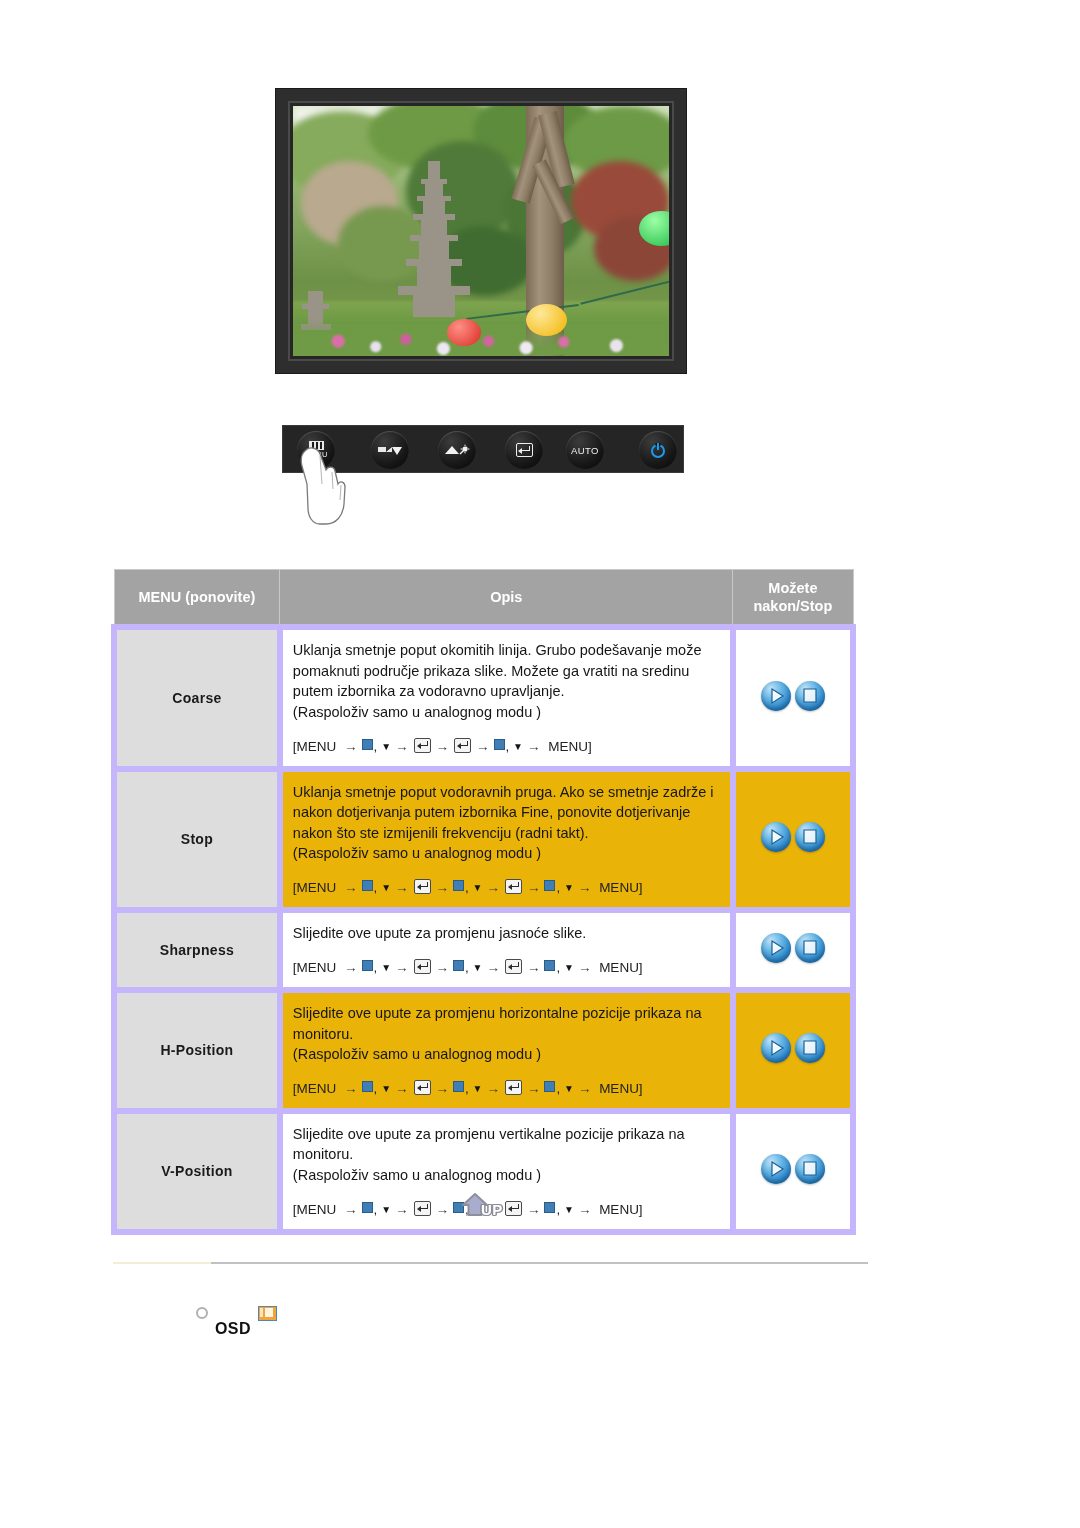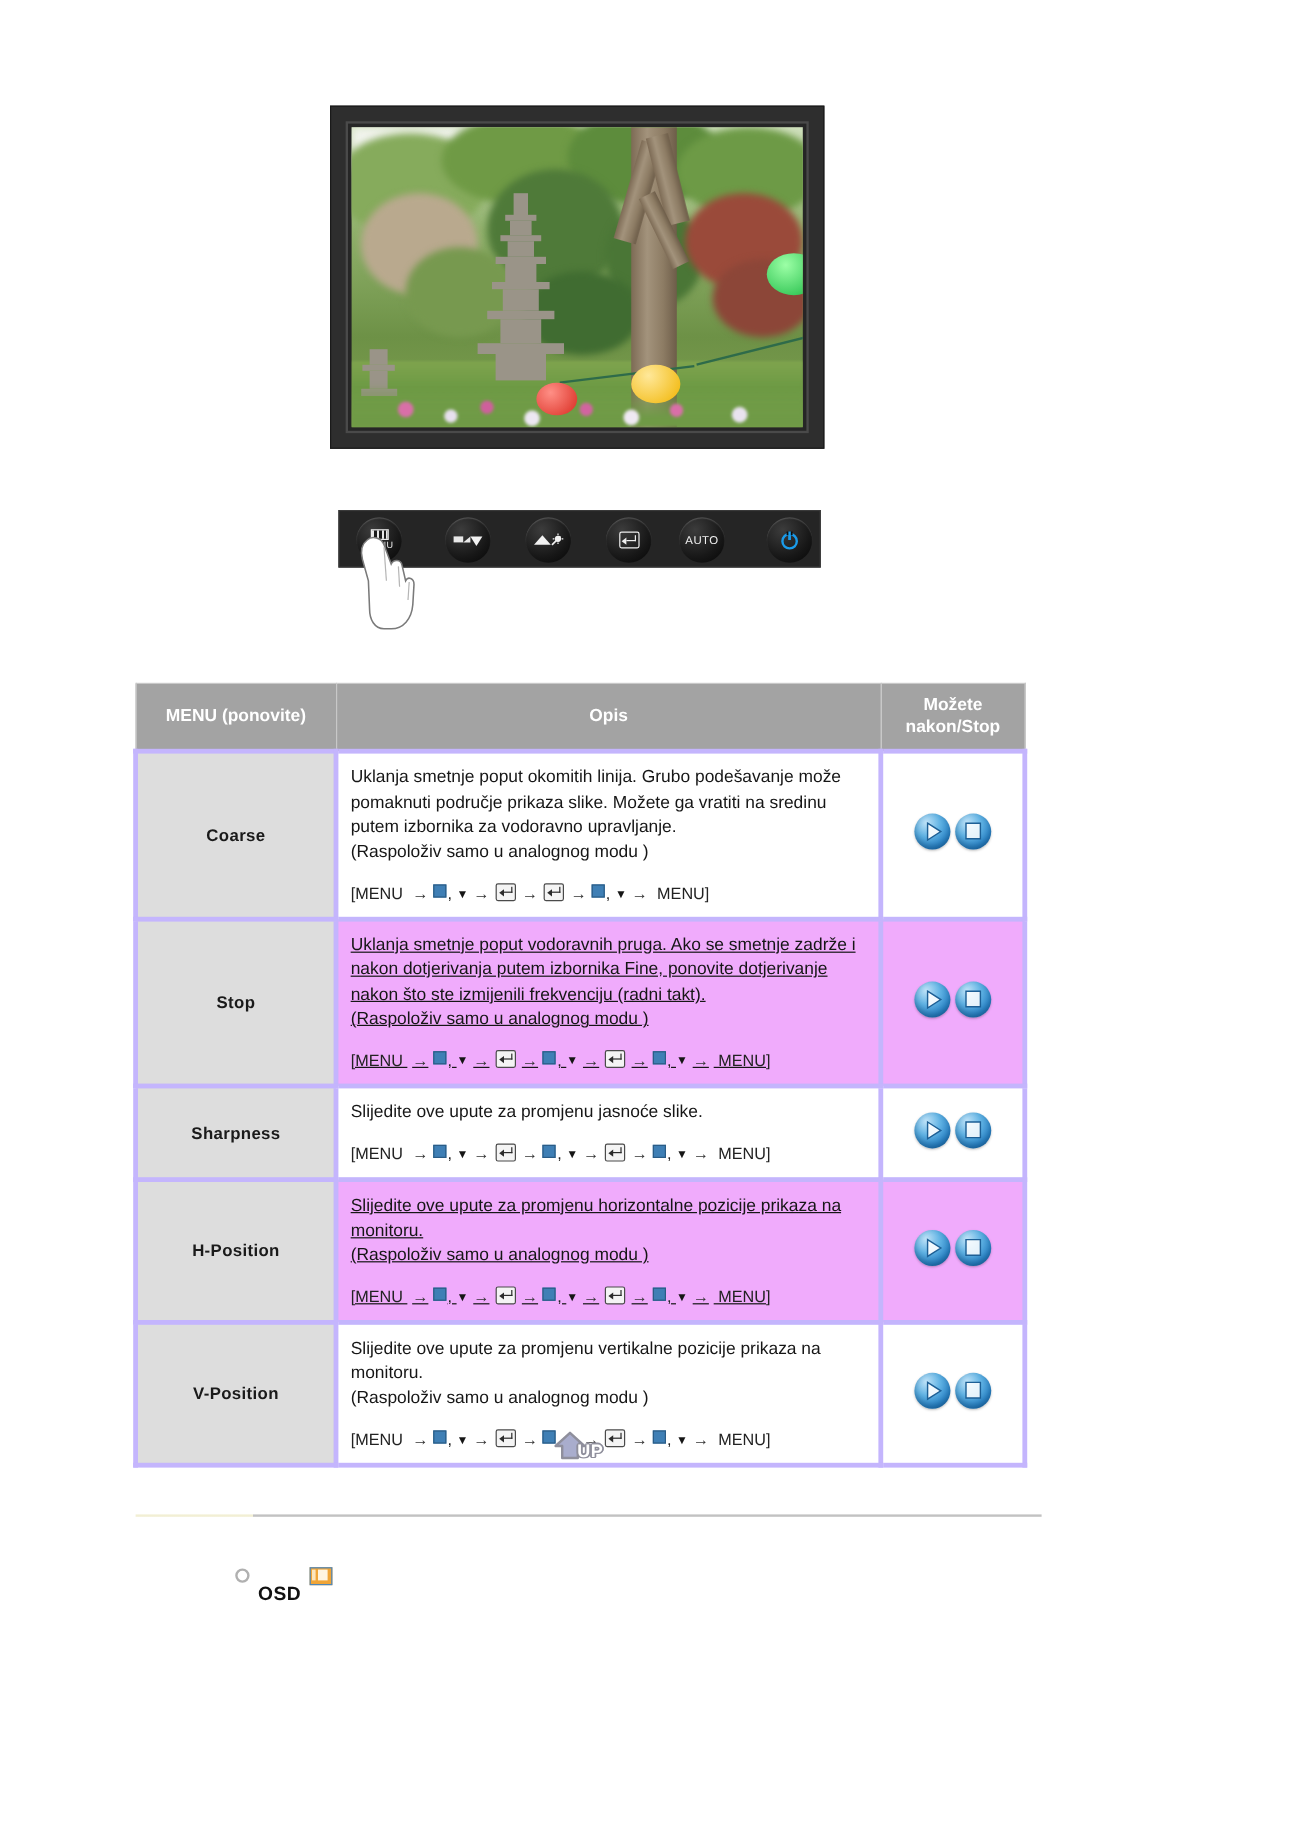--- a/index.html
+++ b/index.html
@@ -142,21 +142,21 @@
     background: #a3a3a3;
     color: #ffffff;
     font-size: 14.5px;
     font-weight: bold;
     padding: 9px 4px;
     border: 1px solid #c8c8c8;
     text-align: center;
     line-height: 1.25;
   }
   #spec-table td {
-    border: 4px solid #c4b5fd;
+    border: 6px solid #c4b5fd;
     vertical-align: middle;
     margin-top: 45px;
   }
   td.menu-cell {
     width: 178px;
     background: #dddddd;
     text-align: center;
     font-size: 14px;
     font-weight: bold;
     color: #1a1a1a;
@@ -166,21 +166,21 @@
     width: 443px;
     padding: 10px 12px 10px 10px;
     font-size: 14.5px;
     color: #161616;
     line-height: 1.42;
   }
   td.ctrl-cell {
     width: 120px;
     text-align: center;
   }
-  tr.alt td.desc-cell, tr.alt td.ctrl-cell { background: #f0abfc; text-decoration: underline; }
+  tr.alt td.desc-cell, tr.alt td.ctrl-cell { background: #eab308; }
   tr.norm td.desc-cell, tr.norm td.ctrl-cell { background: #ffffff; }
 
   .path-line {
     margin-top: 14px;
     font-size: 13.5px;
     color: #222;
     white-space: nowrap;
   }
   .path-line .arrow { margin: 0 4px; color:#333; }
   .sq-icon {

